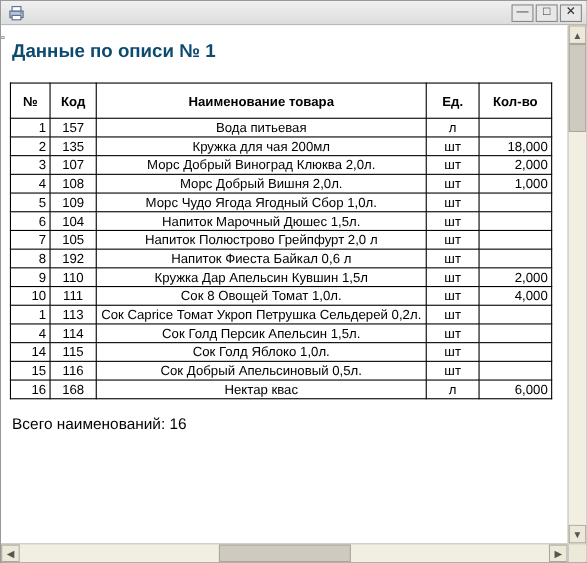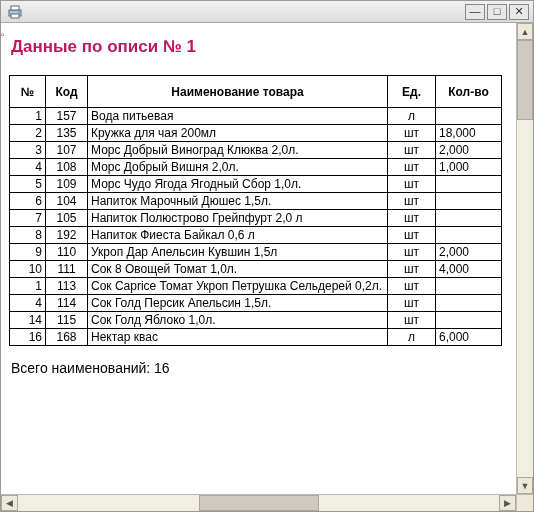--- a/index.html
+++ b/index.html
@@ -46,21 +46,21 @@
   }
   .content {
     flex:1;
     overflow:hidden;
     padding: 10px 14px 0 8px;
   }
   h1.title {
     margin: 4px 0 18px 2px;
     font-size: 17px;
     font-weight: bold;
-    color:#be185d;
+    color:#0c4a6e;
   }
   table.data {
     border-collapse: collapse;
     width: 100%;
     font-size: 12px;
     table-layout: fixed;
   }
   table.data th, table.data td {
     border: 1px solid #000;
     padding: 1px 3px;
@@ -73,23 +73,23 @@
     height: 32px;
     background:#fff;
   }
   col.c-num { width: 36px; }
   col.c-code { width: 42px; }
   col.c-name { width: auto; }
   col.c-unit { width: 48px; }
   col.c-qty { width: 66px; }
   td.num { text-align: right; }
   td.code { text-align: center; }
-  td.name { text-align: left; word-wrap: break-word; }
+  td.name { text-align: center; word-wrap: break-word; }
   td.unit { text-align: center; }
-  td.qty { text-align: left; }
+  td.qty { text-align: right; }
   .footer-line {
     font-size: 14px;
     margin: 14px 0 0 2px;
     color:#000;
   }
   
   .vscroll {
     width: 17px;
     background: #e8e6e0;
     border-left: 1px solid #bbb;
@@ -226,21 +226,21 @@
             <tr>
               <td class="num">8</td>
               <td class="code">192</td>
               <td class="name">Напиток Фиеста Байкал  0,6 л</td>
               <td class="unit">шт</td>
               <td class="qty"></td>
             </tr>
             <tr>
               <td class="num">9</td>
               <td class="code">110</td>
-              <td class="name">Укроп Дар Апельсин Кувшин 1,5л</td>
+              <td class="name">Кружка Дар Апельсин Кувшин 1,5л</td>
               <td class="unit">шт</td>
               <td class="qty">2,000</td>
             </tr>
             <tr>
               <td class="num">10</td>
               <td class="code">111</td>
               <td class="name">Сок 8 Овощей Томат 1,0л.</td>
               <td class="unit">шт</td>
               <td class="qty">4,000</td>
             </tr>
@@ -255,20 +255,27 @@
               <td class="num">4</td>
               <td class="code">114</td>
               <td class="name">Сок Голд Персик Апельсин 1,5л.</td>
               <td class="unit">шт</td>
               <td class="qty"></td>
             </tr>
             <tr>
               <td class="num">14</td>
               <td class="code">115</td>
               <td class="name">Сок Голд Яблоко 1,0л.</td>
+              <td class="unit">шт</td>
+              <td class="qty"></td>
+            </tr>
+            <tr>
+              <td class="num">15</td>
+              <td class="code">116</td>
+              <td class="name">Сок Добрый Апельсиновый 0,5л.</td>
               <td class="unit">шт</td>
               <td class="qty"></td>
             </tr>
             <tr>
               <td class="num">16</td>
               <td class="code">168</td>
               <td class="name">Нектар квас</td>
               <td class="unit">л</td>
               <td class="qty">6,000</td>
             </tr>

